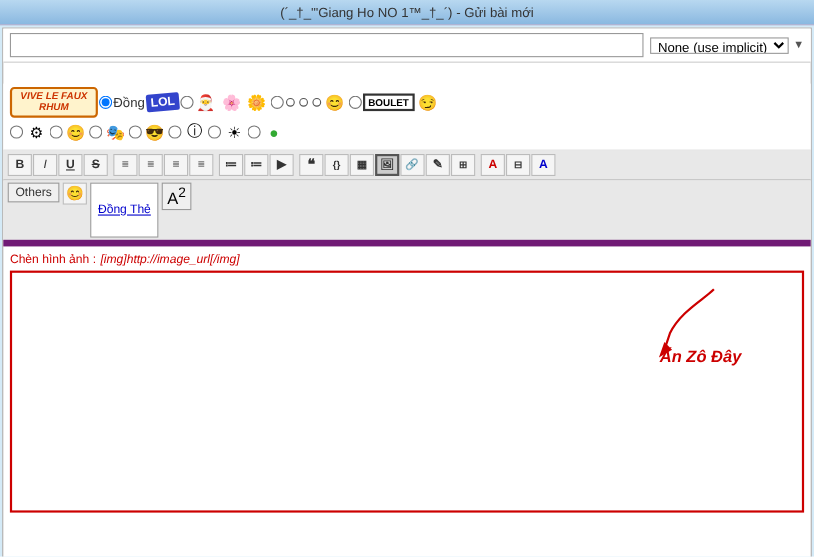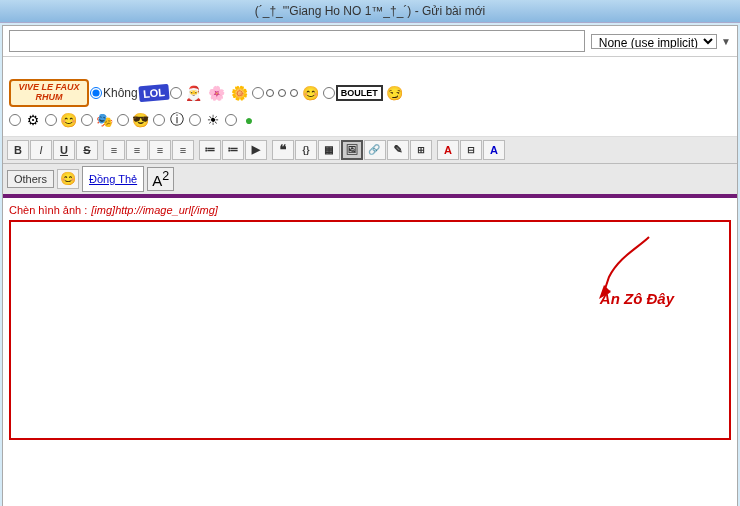--- a/index.html
+++ b/index.html
@@ -44,21 +44,20 @@
       padding: 2px 4px;
       font-size: 12px;
     }
 
     .none-select {
       height: 15px;
       border: 1px solid #999;
       font-size: 12px;
       background: #fff;
       padding: 0 2px;
-      text-align: right;
     }
 
     .smiley {
       display: inline-flex;
       align-items: center;
       justify-content: center;
       width: 22px;
       height: 22px;
       font-size: 14px;
       cursor: pointer;
@@ -106,40 +105,40 @@
     }
 
     .toolbar-btn.active {
       background: #ccc;
       border: 2px solid #555;
     }
 
     
     .toolbar2 {
       background: #e8e8e8;
-      border-bottom: 4px solid #701a75;
+      border-bottom: 6px solid #701a75;
       padding: 2px 4px;
       display: flex;
-      align-items: center;
+      align-items: flex-start;
       gap: 3px;
     }
 
     .others-btn {
       background: #f0f0f0;
       border: 1px solid #999;
       padding: 2px 6px;
       font-size: 11px;
       cursor: pointer;
       color: #333;
     }
 
     .dong-the-btn {
       background: #fff;
       border: 1px solid #999;
-      padding: 6px 6px;
+      padding: 18px 6px;
       font-size: 11px;
       cursor: pointer;
       color: #0000cc;
       text-decoration: underline;
     }
 
     .superscript-btn {
       background: #f0f0f0;
       border: 1px solid #999;
       padding: 1px 4px;
@@ -264,21 +263,21 @@
 
   <div class="smileys-section">
 
     <div class="row1">
 
       <div class="vive-banner">
         VIVE LE FAUX<br>RHUM
       </div>
 
       <input type="radio" name="smiley_mode" checked="" style="">
-      <span class="radio-label">Không</span>
+      <span class="radio-label">Đồng</span>
 
       <div class="lol-sign">LOL</div>
       <input type="radio" name="smiley_mode" style="">
 
       <span class="smiley">🎅</span>
       <span class="smiley">🌸</span>
       <span class="smiley">🌼</span>
       <input type="radio" name="smiley_mode" style="">
 
       <span style="display:inline-flex; gap:2px; align-items:center;">

